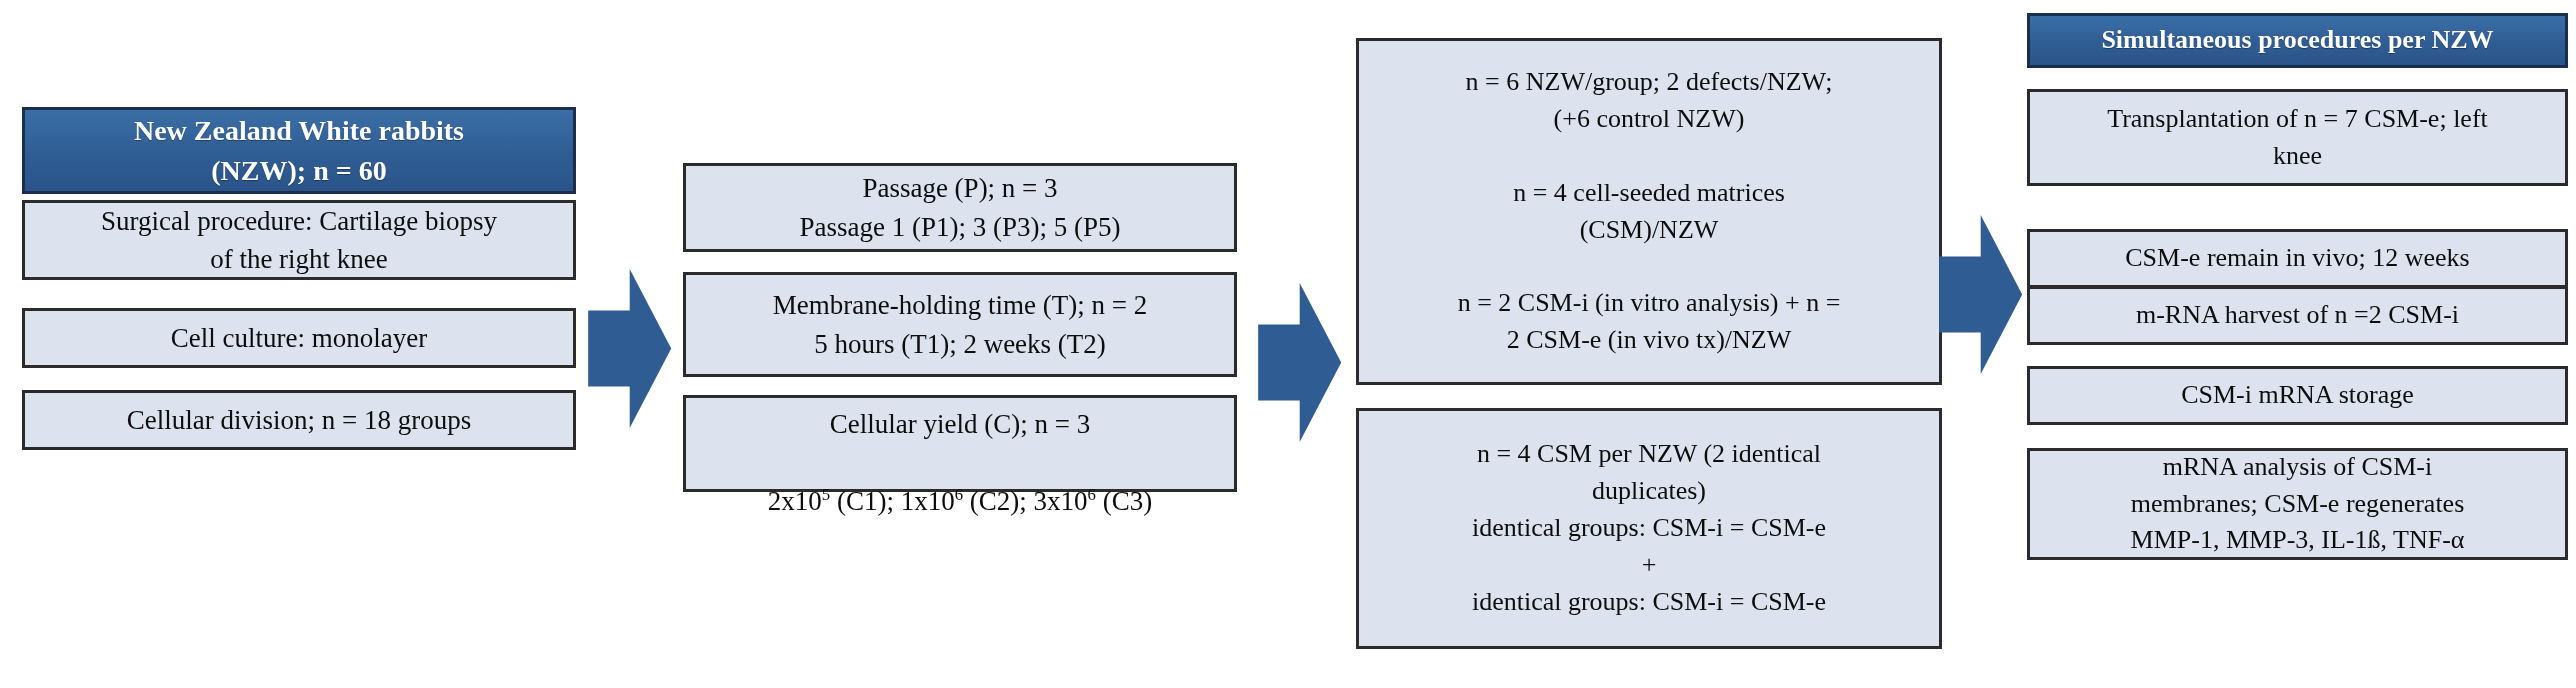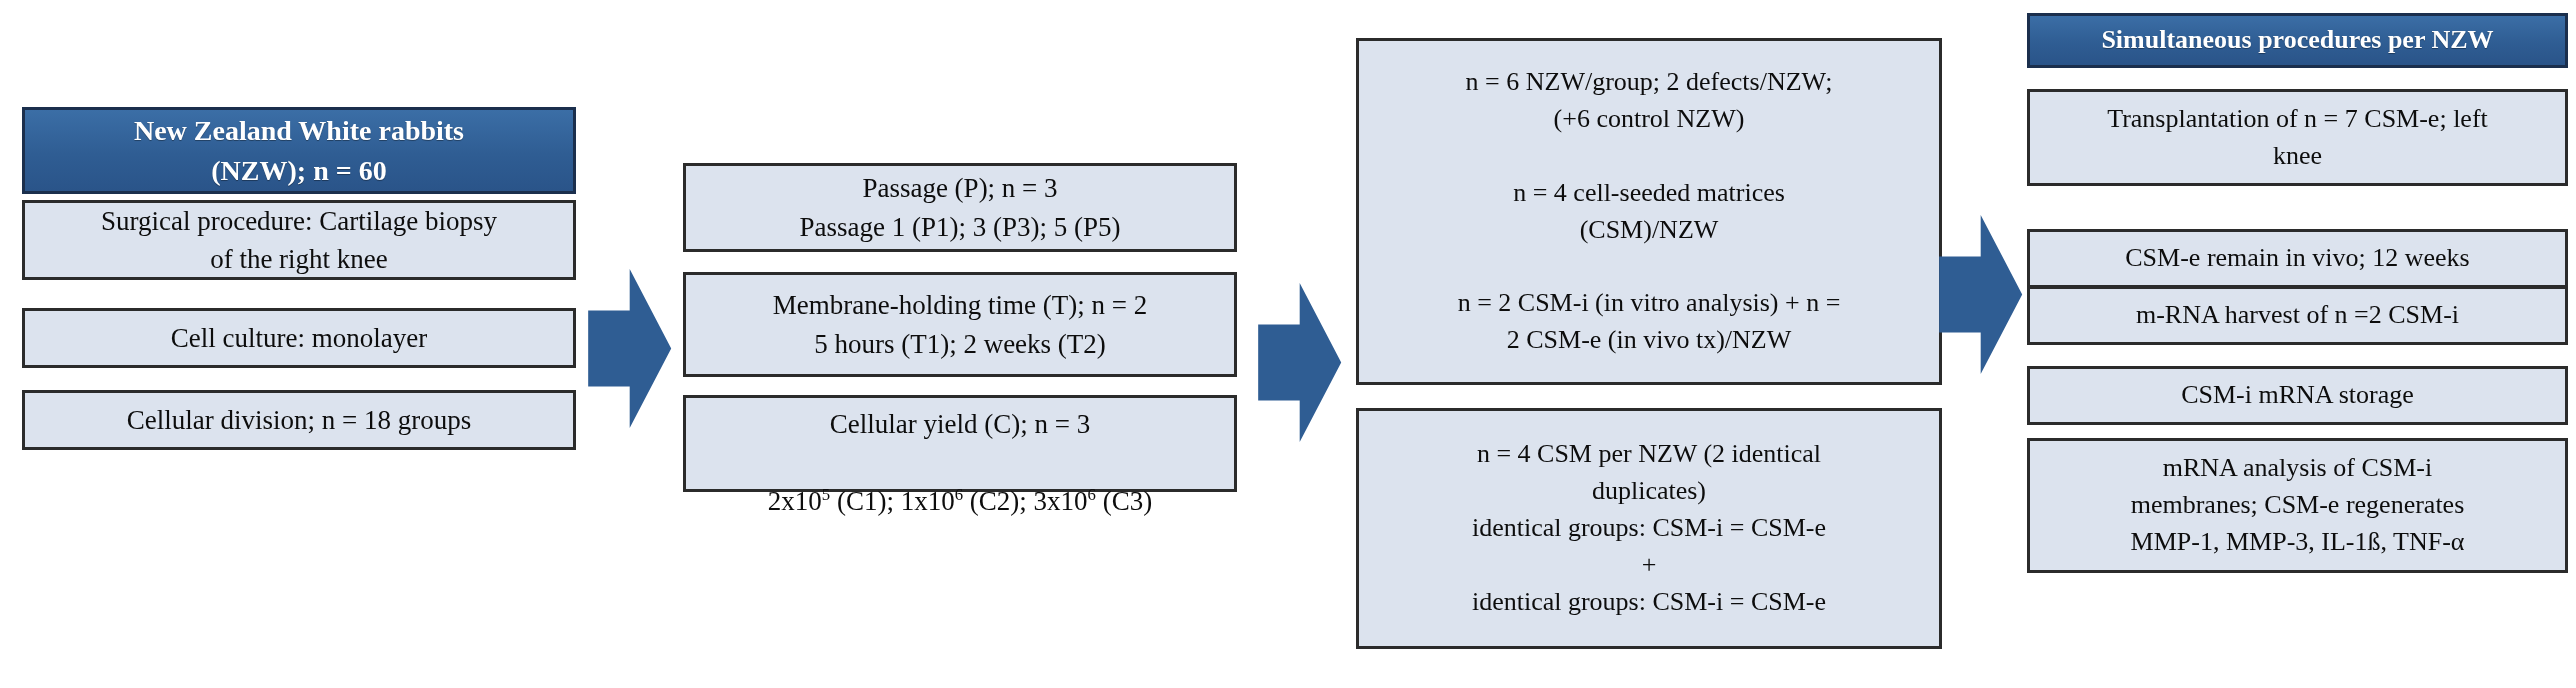--- a/index.html
+++ b/index.html
@@ -161,20 +161,20 @@
   </div>
 
   <div class="box box-light col4 fs-md" style="top:286px;height:59px;">
     <span class="box-text">m-RNA harvest of n =2 CSM-i</span>
   </div>
 
   <div class="box box-light col4 fs-md" style="top:366px;height:59px;">
     <span class="box-text">CSM-i mRNA storage</span>
   </div>
 
-  <div class="box box-light col4 fs-md" style="top:438px;height:135px;">
+  <div class="box box-light col4 fs-md" style="top:448px;height:112px;">
     <span class="box-text">mRNA analysis of CSM-i
 membranes; CSM-e regenerates
 MMP-1, MMP-3, IL-1ß, TNF-α</span>
   </div>
 
 </div>
 
 
 </body></html>

